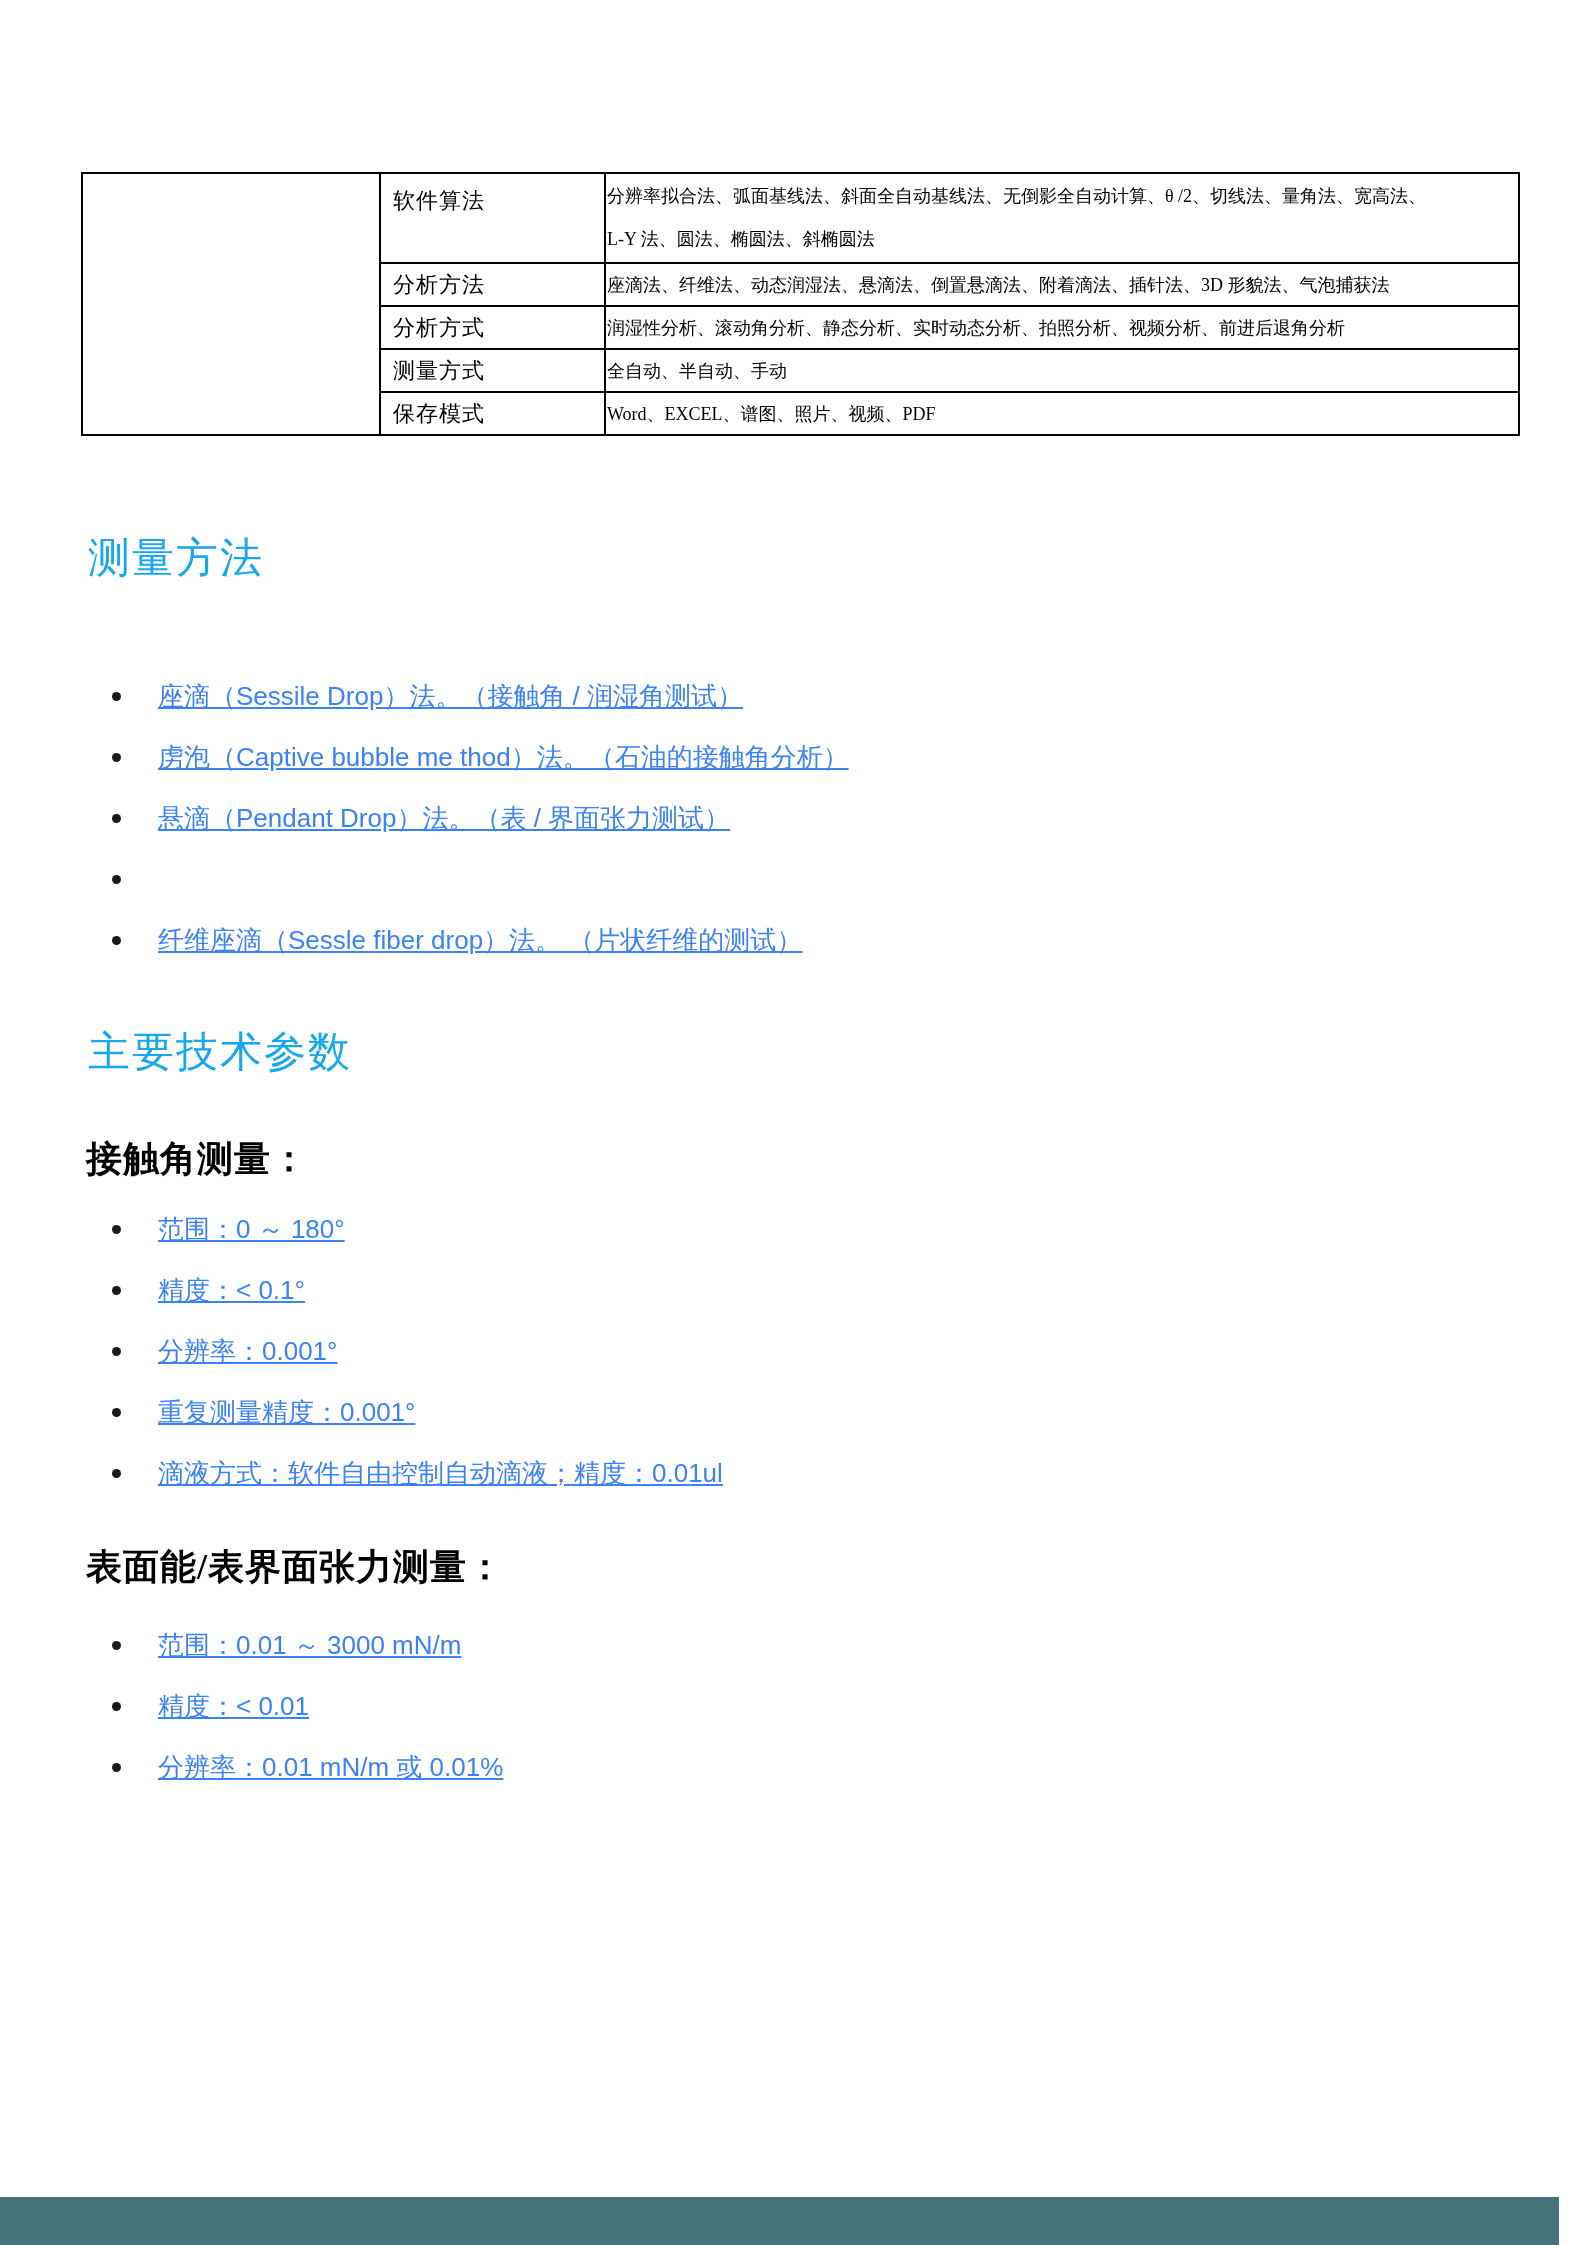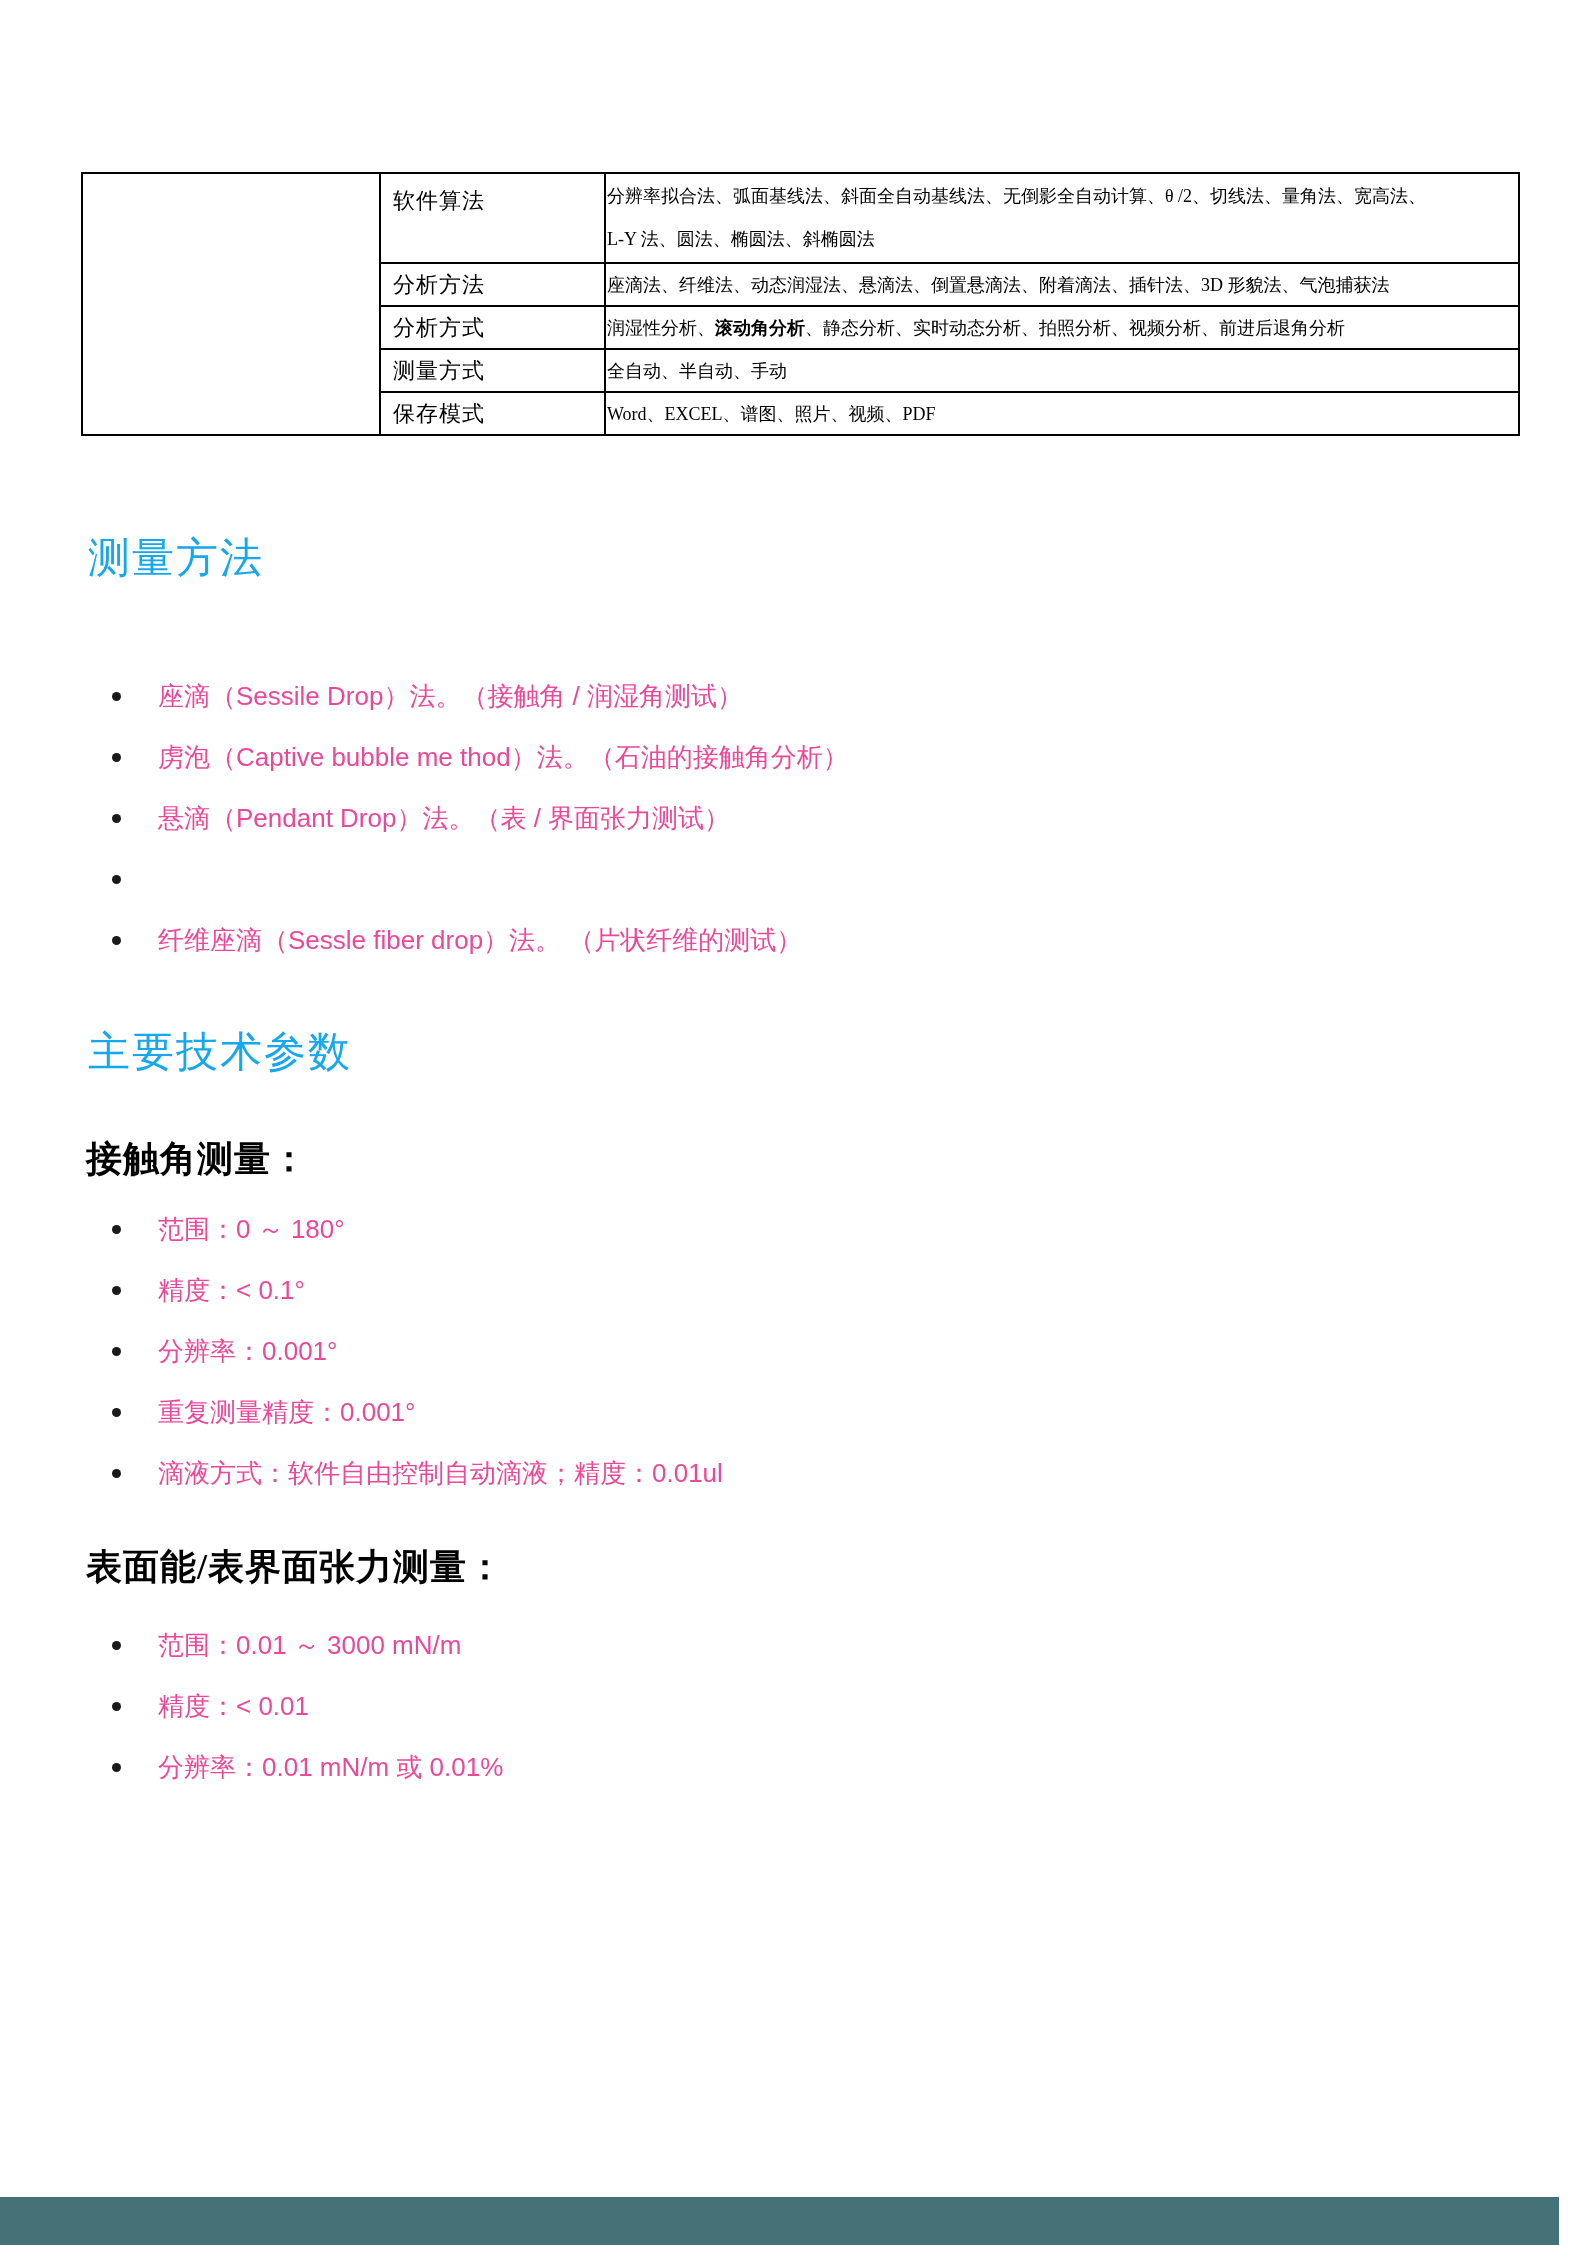--- a/index.html
+++ b/index.html
@@ -20,21 +20,21 @@
     width:211px; font-size:22px; padding:0 0 0 12px; vertical-align:middle;
     letter-spacing:1px;
   }
   tr.row-tall td.label-cell { vertical-align:top; padding-top:12px; }
   td.content-cell {
     width:910px; text-align:left; font-size:18px; vertical-align:middle;
   }
   tr.row-tall { height:86px; }
   tr.row-std  { height:43px; }
   .tline { line-height:43px; white-space:nowrap; }
-  .bold-seg { font-weight:700;margin-top:32px; }
+  .bold-seg { font-weight:400;margin-top:32px; }
 
   
   .h-blue {
     position:absolute; left:88px; font-size:42px; font-weight:400;
     color:#16a8ec; letter-spacing:2px; white-space:nowrap;
   }
   .h-black {
     position:absolute; left:86px; font-size:36px; font-weight:700;
     color:#000; letter-spacing:1px; white-space:nowrap;margin-top:9px;
   }
@@ -42,21 +42,21 @@
   
   .blist { position:absolute; left:112px; }
   .bitem { display:flex; align-items:flex-start; height:61px; }
   .bdot {
     width:9px; height:9px; border-radius:50%; background:#1a1a1a;
     margin-top:11px; flex:0 0 9px;
   }
   .btext {
     margin-left:37px; font-size:26px; line-height:31px;
     font-family:"Liberation Sans","DejaVu Sans",sans-serif;
-    white-space:nowrap; color:#ec4899;
+    white-space:nowrap; color:#3b82f6;text-decoration:underline;
   }
 
   
   .footer-bar {
     position:absolute; left:0; top:2197px; width:1587px; height:48px;
     background:#447277;
   }
 </style>
 </head>
 <body>

